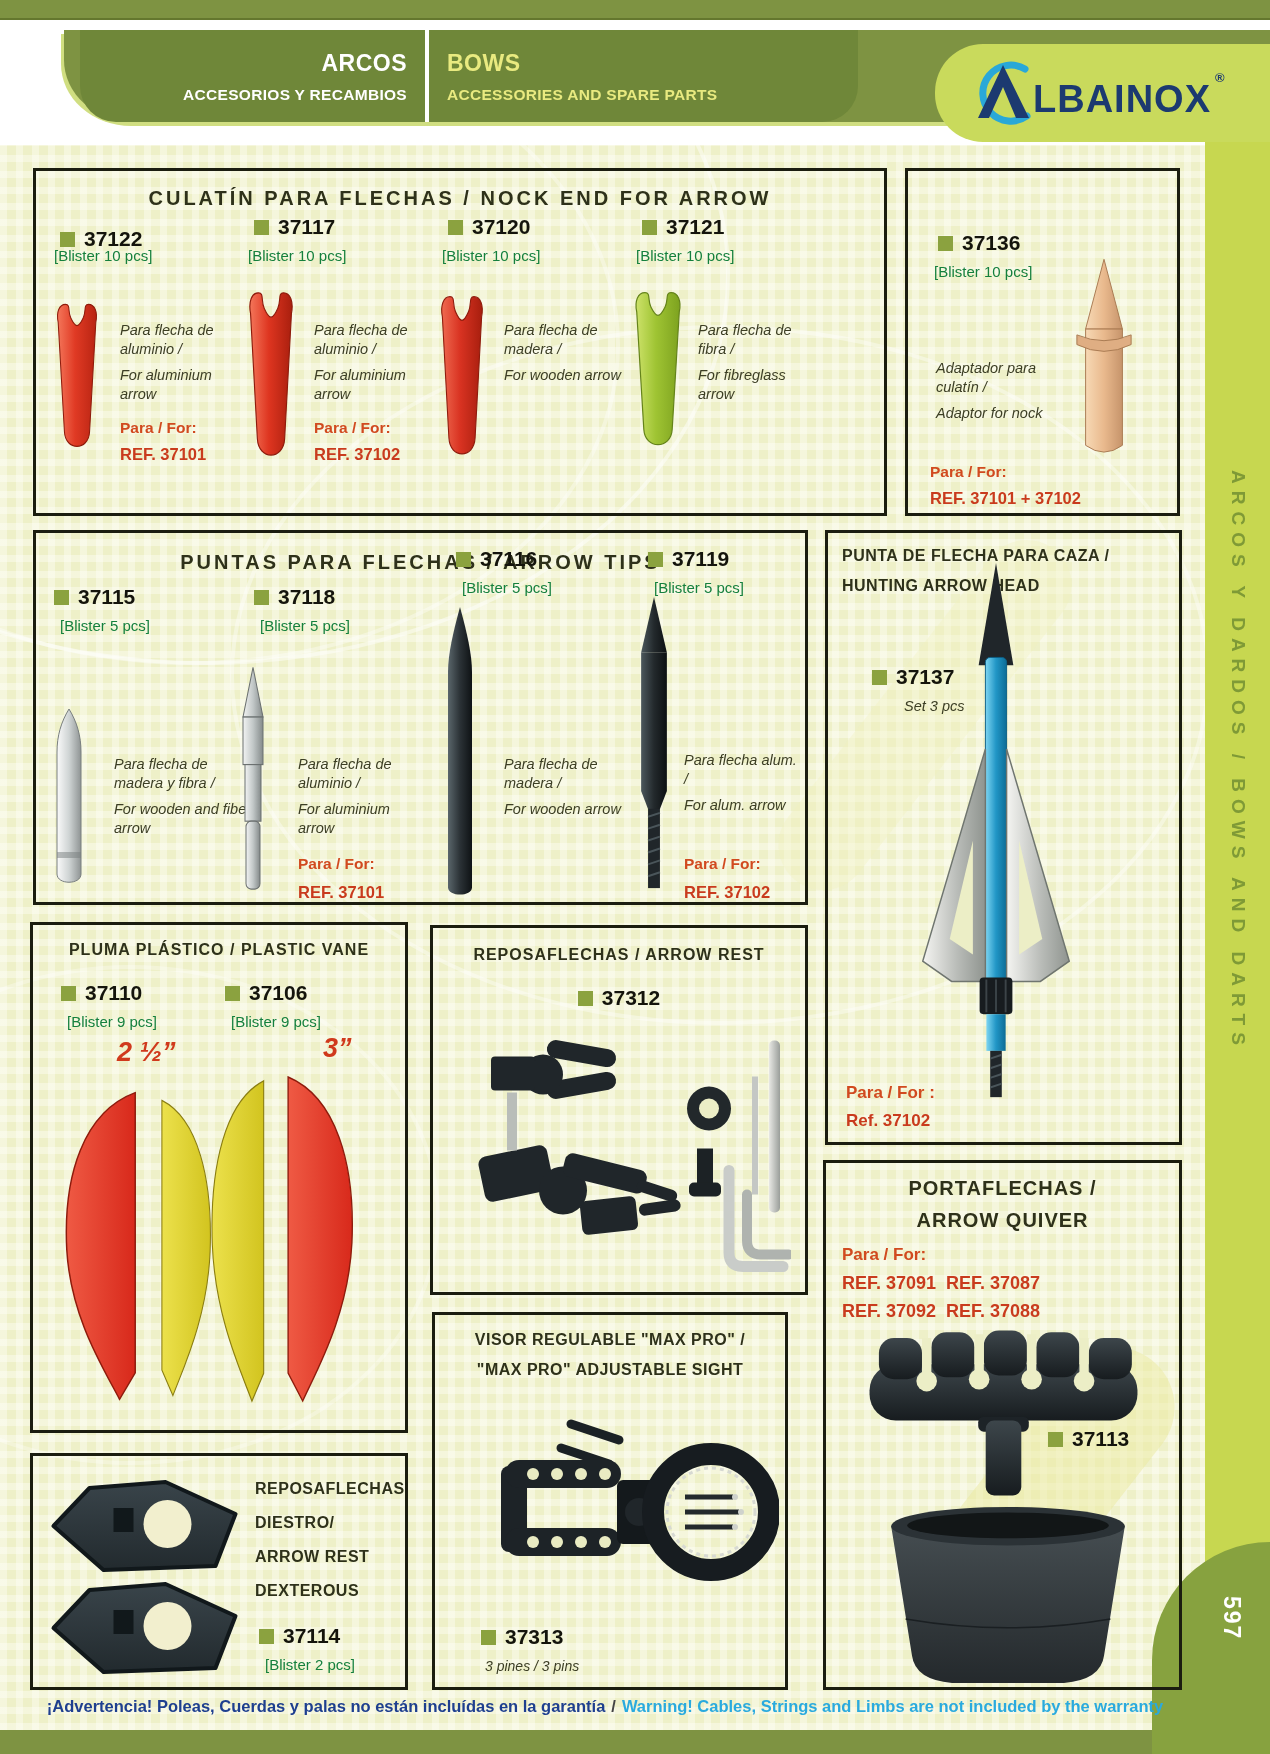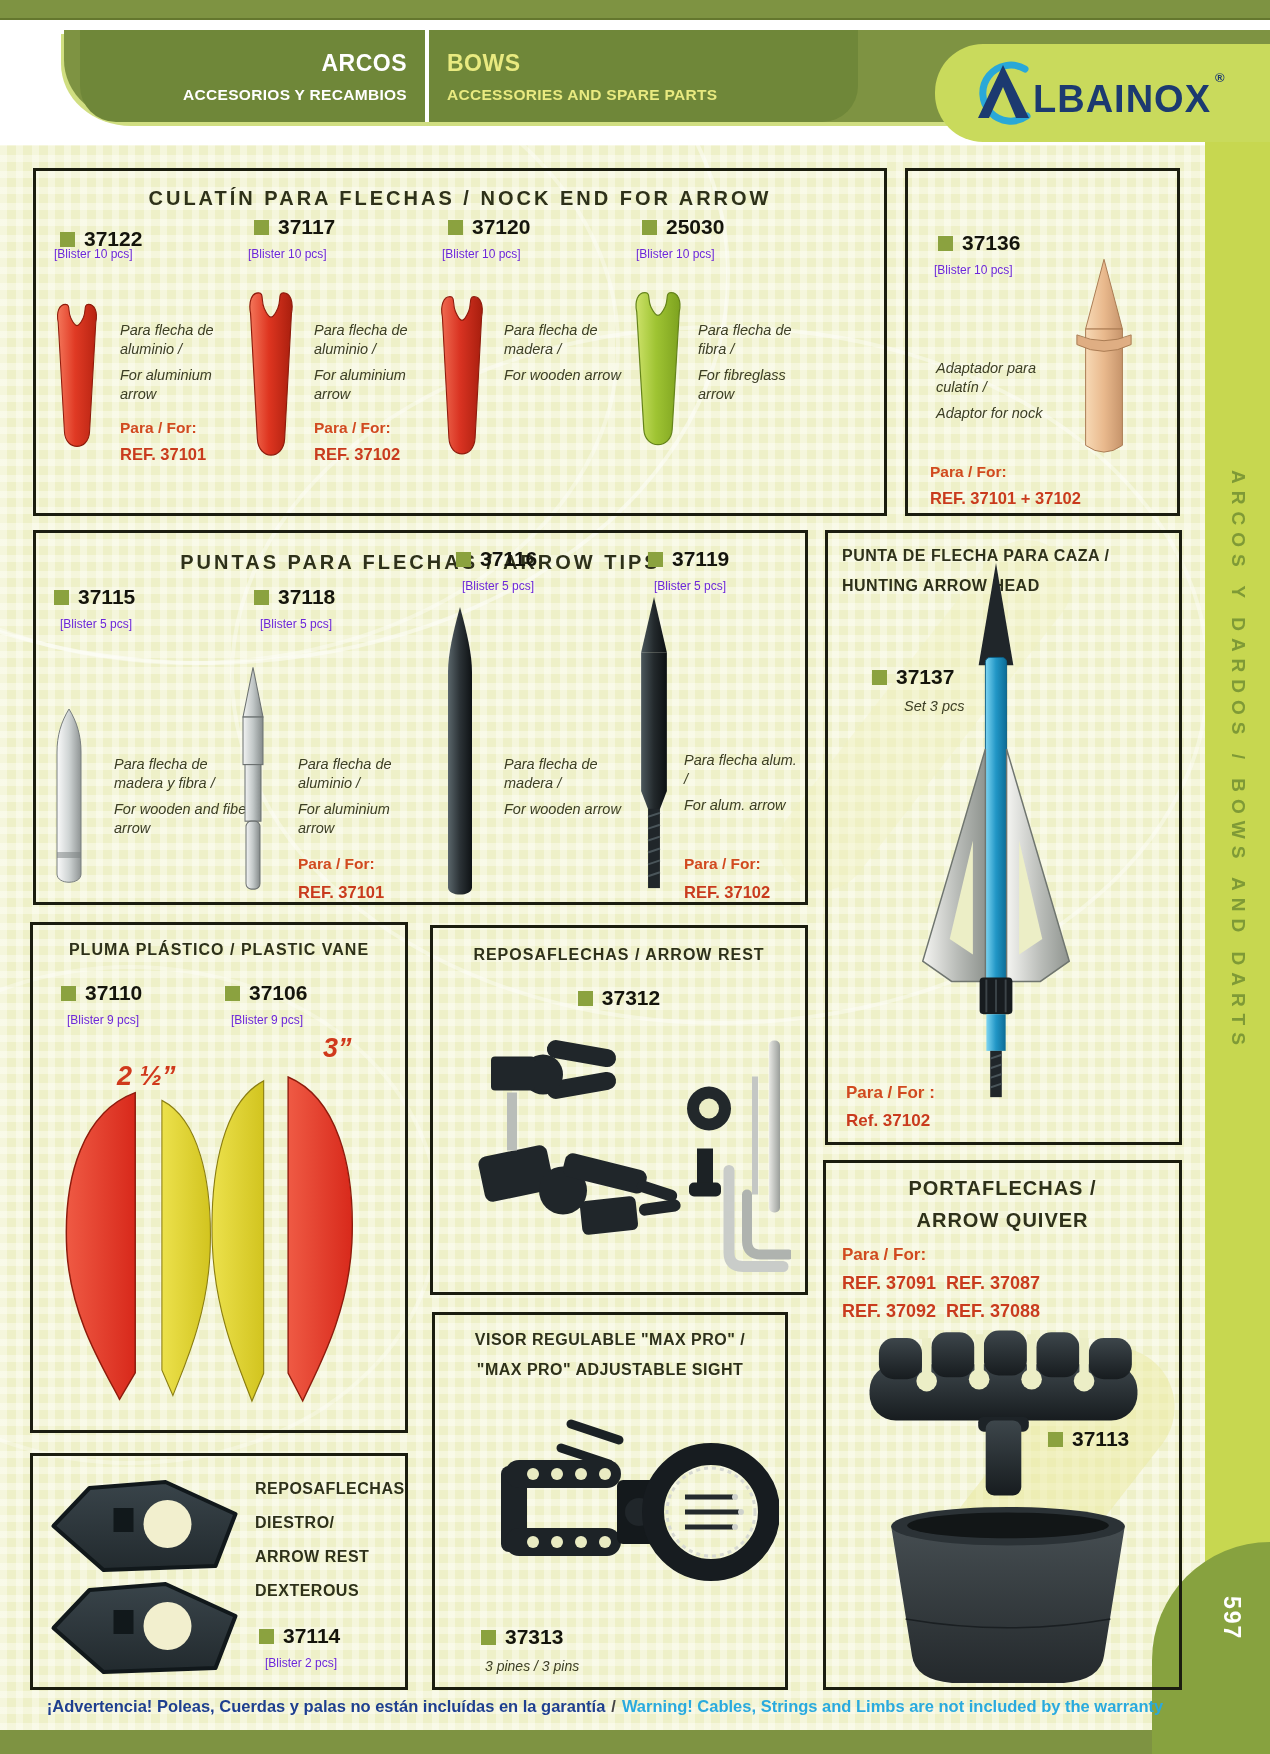--- a/index.html
+++ b/index.html
@@ -38,21 +38,21 @@
 
   
   .box { position:absolute; border:3px solid #1b1d10; }
   .btitle { position:absolute; left:0; width:100%; text-align:center; font-weight:bold; color:#2e311a; }
   .t20 { font-size:20px; letter-spacing:3px; }
   .t19 { font-size:16px; letter-spacing:1px; }
   .tl { text-align:left; padding-left:14px; letter-spacing:.5px; }
 
   .code-row { position:absolute; display:flex; align-items:center; gap:9px; font-weight:bold; font-size:21px; color:#14140c; }
   .sq { width:15px; height:15px; background:#8ba23f; flex:0 0 auto; }
-  .pack { position:absolute; font-size:12px; color:#6d28d9; }
+  .pack { position:absolute; font-size:15px; color:#15803d; }
   .desc { position:absolute; font-style:italic; font-size:14.5px; line-height:1.3; color:#3c3e24; }
   .desc .en { margin-top:7px; }
   .pfor { position:absolute; color:#d14a1f; font-weight:bold; font-size:15.5px; }
   .pref { position:absolute; color:#c93b1d; font-weight:bold; font-size:16.5px; }
   .vsize { position:absolute; color:#d0391c; font-weight:bold; font-style:italic; font-size:27px; }
   .center-row { position:absolute; left:0; width:100%; display:flex; justify-content:center; }
   .center-row .code-row { position:static; }
 
   .footer-line { left:30px; top:1697px; width:1150px; text-align:center; font-size:16.5px; font-weight:bold; }
   .f-es { color:#1e3f8f; } .f-sep { color:#444; padding:0 6px; } .f-en { color:#2aaade; }
@@ -162,21 +162,21 @@
         </defs>
       <path d="M11 3 C5 3 2 10 4 19 L10 117 C11 134 33 134 34 117 L40 19 C42 10 39 3 33 3 C28 3 31 9 28 15 C26 19 24 22 22 22 C20 22 18 19 16 15 C13 9 16 3 11 3 Z" fill="url(#nr3)" stroke="#8e1b0c" stroke-width="1"></path>
       </svg>
     <div class="desc" style="left:468px; top:150px; width:118px;">
       <div class="es">Para flecha de madera /</div>
         <div class="en">For wooden arrow</div>
       </div>
 
     <div class="code-row" style="left:606px; top:44px;">
       <span class="sq"></span>
-        <span>25030</span>
+        <span>37121</span>
       </div>
     <div class="pack" style="left:600px; top:76px;">[Blister 10 pcs]</div>
     <svg class="abs" style="left:596px; top:118px;" width="52" height="180" viewBox="0 0 44 150" preserveAspectRatio="none">
       <defs>
           <linearGradient id="ngr" x1="0" y1="0" x2="1" y2="0">
             <stop offset="0" stop-color="#cde26a"></stop>
             <stop offset=".45" stop-color="#9fc433"></stop>
             <stop offset="1" stop-color="#7da21f"></stop>
           </linearGradient>
         </defs>
@@ -363,21 +363,21 @@
     <div class="pref" style="left:18px; top:578px; font-size:17px;">Ref. 37102</div>
   </div>
 
   <div class="box" style="left:30px; top:922px; width:378px; height:511px;">
     <div class="btitle t19" style="top:16px;">PLUMA PLÁSTICO / PLASTIC VANE</div>
     <div class="code-row" style="left:28px; top:56px;">
       <span class="sq"></span>
         <span>37110</span>
       </div>
     <div class="pack" style="left:34px; top:88px;">[Blister 9 pcs]</div>
-    <div class="vsize" style="left:84px; top:112px;margin-top:24px;">2 ½”</div>
+    <div class="vsize" style="left:84px; top:112px;">2 ½”</div>
     <div class="code-row" style="left:192px; top:56px;">
       <span class="sq"></span>
         <span>37106</span>
       </div>
     <div class="pack" style="left:198px; top:88px;">[Blister 9 pcs]</div>
     <div class="vsize" style="left:290px; top:108px;">3”</div>
 
     <svg class="abs" style="left:24px; top:162px;" width="88" height="318" viewBox="0 0 90 336" preserveAspectRatio="none">
       <defs>
           <linearGradient id="vr1" x1="0" y1="0" x2="1" y2="0">

